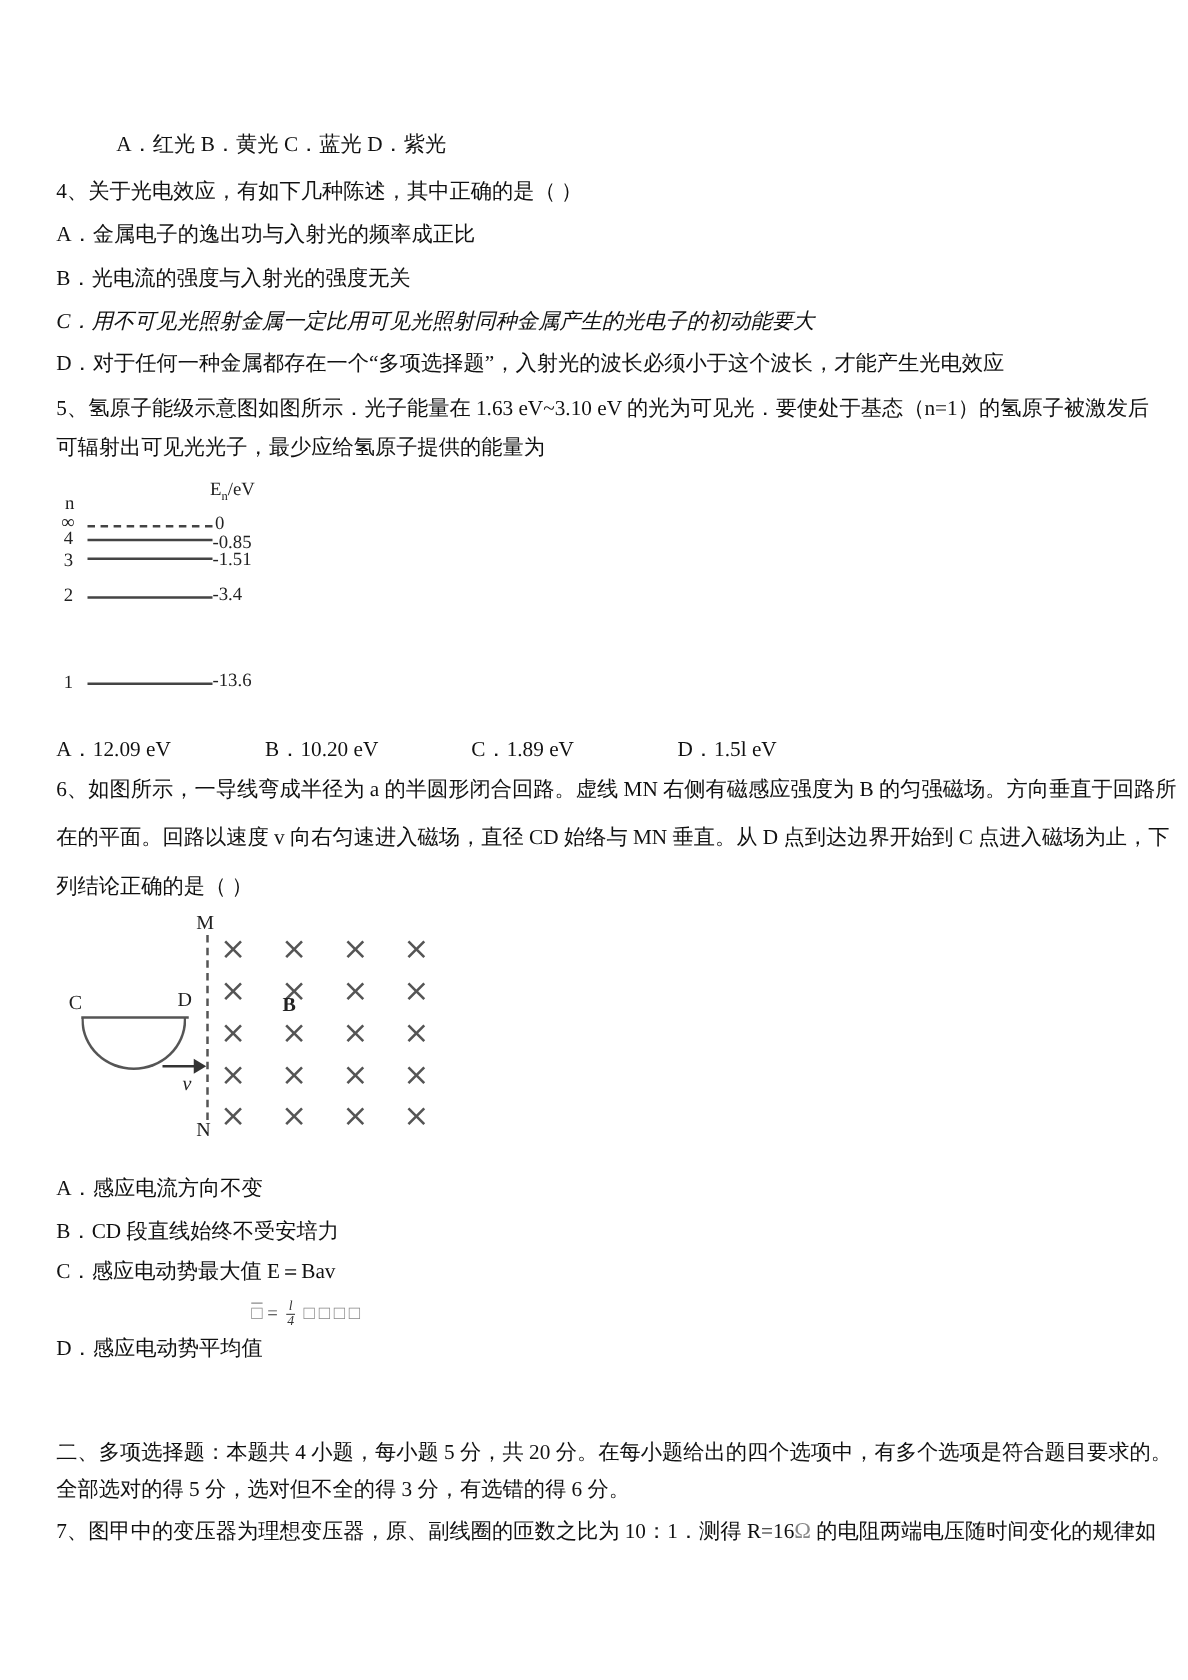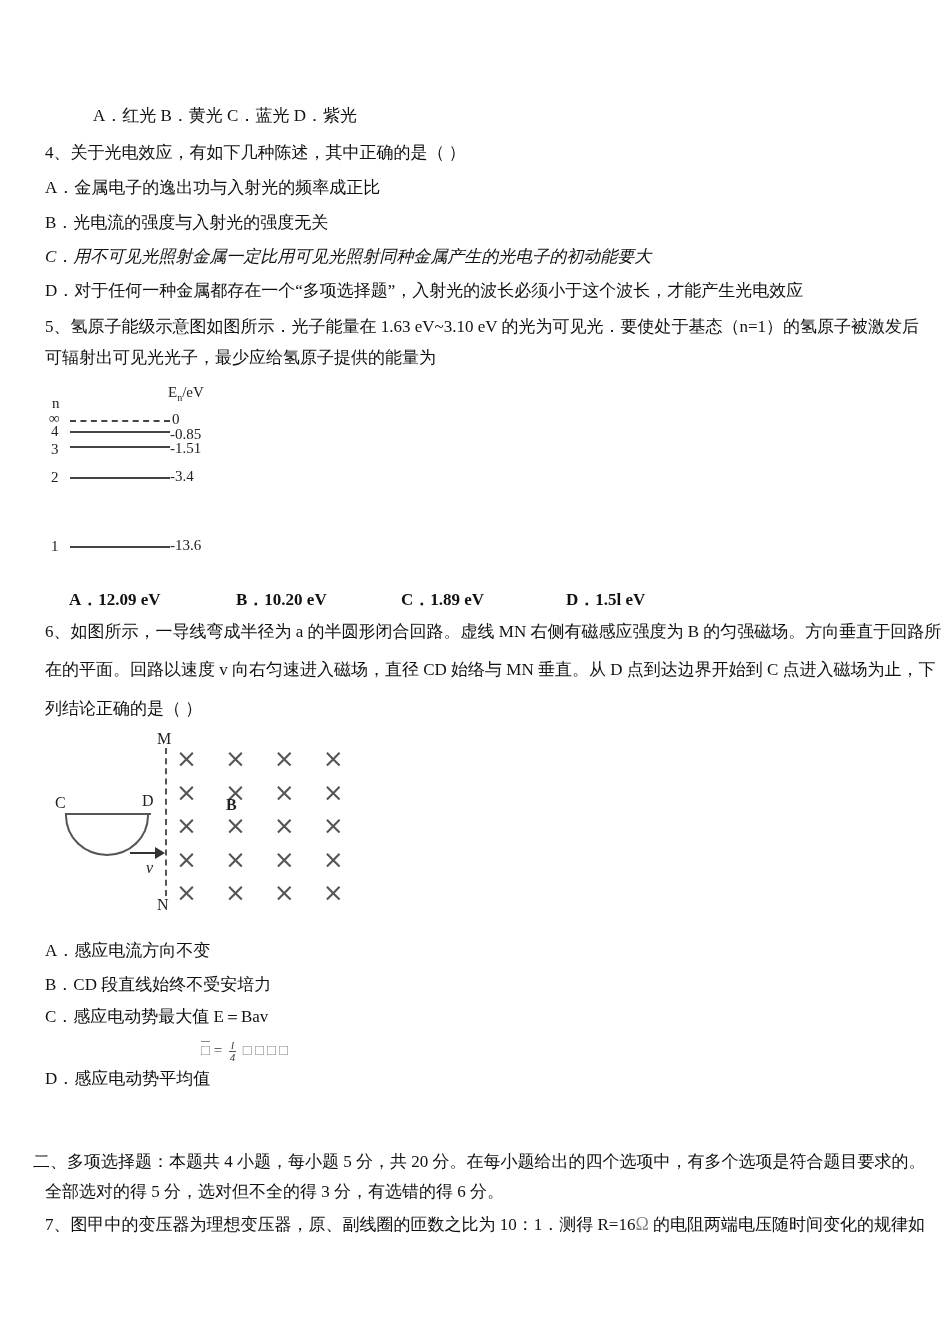--- a/index.html
+++ b/index.html
@@ -20,21 +20,21 @@
   .semicircle{position:absolute;left:20px;top:84px;width:84px;height:42px;
               border:2px solid #555;border-top:none;
               border-radius:0 0 46px 46px / 0 0 44px 44px;box-sizing:border-box;}
   .v-arrow-line{position:absolute;left:85px;top:122px;width:26px;height:0;border-top:2px solid #333;}
   .v-arrow-head{position:absolute;left:110px;top:117px;width:0;height:0;
                 border-left:10px solid #333;border-top:6px solid transparent;border-bottom:6px solid transparent;}
   .crosses{position:absolute;left:131px;top:12px;font-family:"DejaVu Sans",sans-serif;
            font-size:25px;color:#555;line-height:33.5px;letter-spacing:10px;}
   .crossrow{white-space:nowrap;}
   
-  .optcell{position:absolute;font-size:17px;font-weight:bold;white-space:nowrap;margin-left:24px;}
+  .optcell{position:absolute;font-size:17px;font-weight:normal;white-space:nowrap;}
   
   .formula{position:absolute;left:201px;top:1040px;font-size:15px;color:#333;white-space:nowrap;}
   .lhsbox{text-decoration:overline;color:#8a8a8a;}
   .frac{display:inline-flex;flex-direction:column;align-items:center;vertical-align:middle;
         font-size:11px;line-height:11px;font-style:italic;margin:0 3px;}
   .frac .num{border-bottom:1px solid #555;padding:0 2px;}
   .rhsboxes{letter-spacing:3px;color:#8a8a8a;}
   .omega{color:#888;font-size:18px;}
 </style>
 </head>
@@ -118,18 +118,18 @@
   <div class="formula">
     <span class="lhsbox">□</span>
     <span> <span>=</span> </span><span class="frac">
         <span class="num">l</span>
         <span class="den">4</span>
       </span>
     <span class="rhsboxes">□□□□</span>
   </div>
   <div class="line" style="left:45px;top:1069px;">D．感应电动势平均值</div>
 
-  <div class="line" style="left:33px;top:1152px;">二、多项选择题：本题共 4 小题，每小题 5 分，共 20 分。在每小题给出的四个选项中，有多个选项是符合题目要求的。</div>
+  <div class="line" style="left:45px;top:1152px;">二、多项选择题：本题共 4 小题，每小题 5 分，共 20 分。在每小题给出的四个选项中，有多个选项是符合题目要求的。</div>
   <div class="line" style="left:45px;top:1182px;">全部选对的得 5 分，选对但不全的得 3 分，有选错的得 6 分。</div>
 
   <div class="line" style="left:45px;top:1214px;"><span>7、图甲中的变压器为理想变压器，原、副线圈的匝数之比为 10：1．测得 R=16</span><span class="omega">Ω</span><span> 的电阻两端电压随时间变化的规律如</span></div>
 
 </div>
 
 </body></html>

